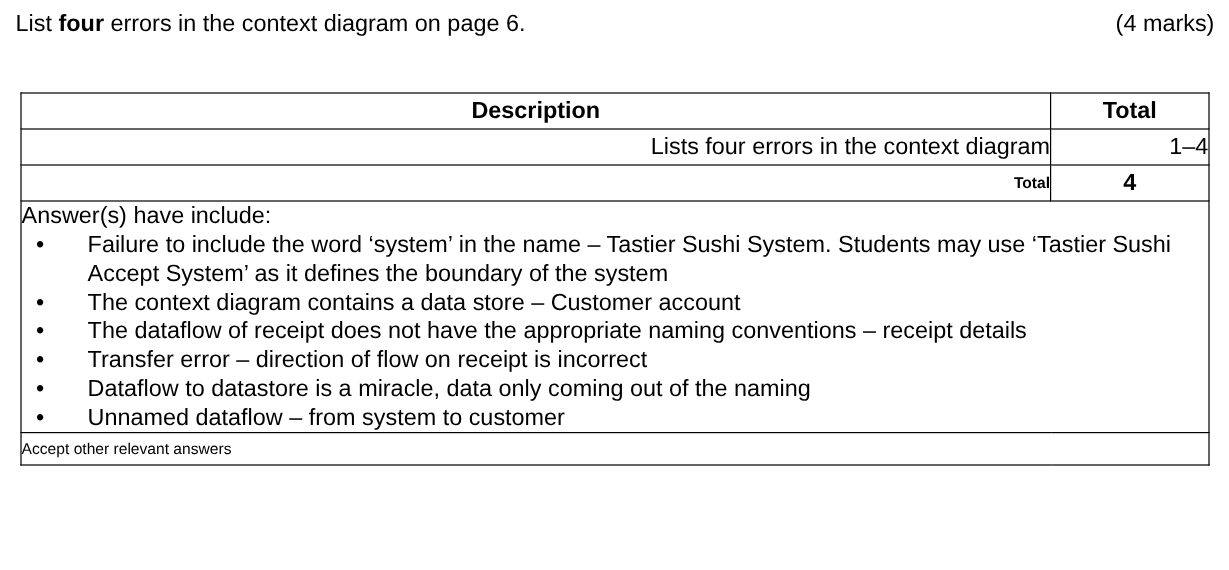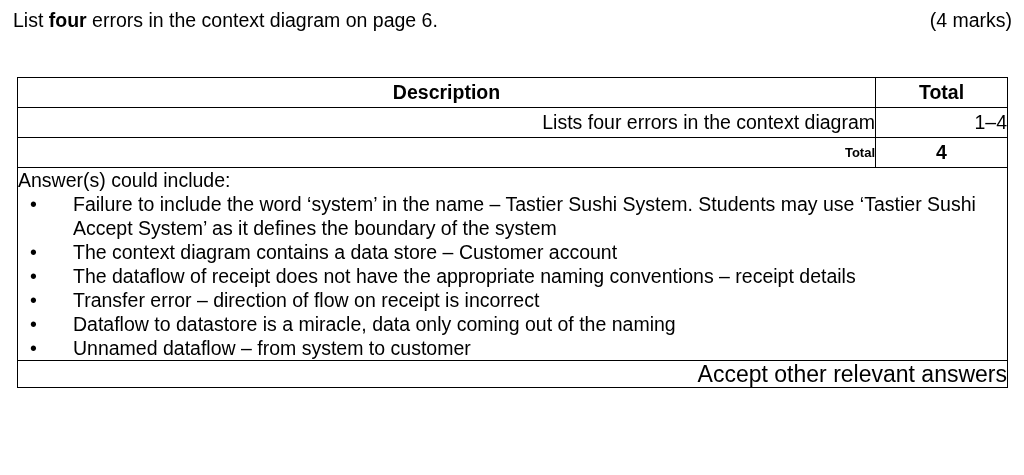--- a/index.html
+++ b/index.html
@@ -124,25 +124,25 @@
     margin: 0;
   }
   .answers-list li .bullet {
     position: absolute;
     left: 12px;
     top: 0;
     font-size: 19.5px;
     line-height: 24px;
   }
   .cell-accept {
-    text-align: right;
+    text-align: left;
     padding-left: 10px;
     height: 26px;
     line-height: 26px;
-    font-size: 23px;
+    font-size: 13px;
     font-weight: normal;
   }
 </style>
 </head>
 <body>
 
 <div class="page">
 
   <div class="question-line">
     <div class="question-text"><span>List </span><span class="bold">four</span><span> errors in the context diagram on page 6.</span></div>
@@ -162,21 +162,21 @@
       <tr>
         <td class="cell-desc">Lists four errors in the context diagram</td>
         <td class="cell-marks">1–4</td>
       </tr>
       <tr>
         <td class="cell-total-label">Total</td>
         <td class="cell-total-value">4</td>
       </tr>
       <tr>
         <td class="cell-answers" colspan="2">
-          <div class="answers-intro">Answer(s) could include:</div>
+          <div class="answers-intro">Answer(s) have include:</div>
           <ul class="answers-list">
             <li>
               <span class="bullet">•</span>
               <span>Failure to include the word ‘system’ in the name – Tastier Sushi System. Students may use ‘Tastier Sushi Accept System’ as it defines the boundary of the system</span>
             </li>
             <li>
               <span class="bullet">•</span>
               <span>The context diagram contains a data store – Customer account</span>
             </li>
             <li>

